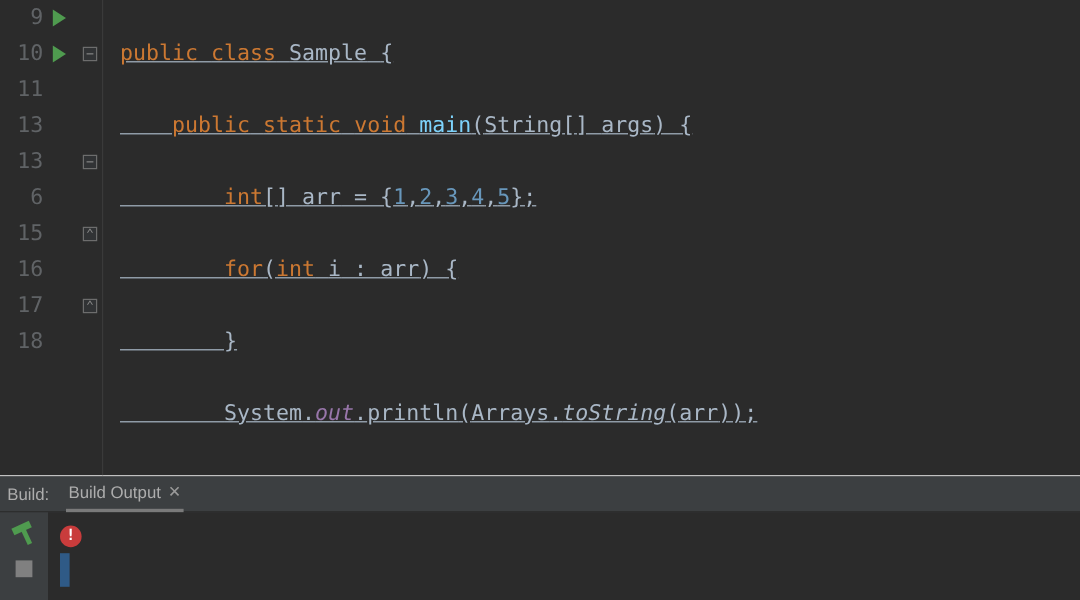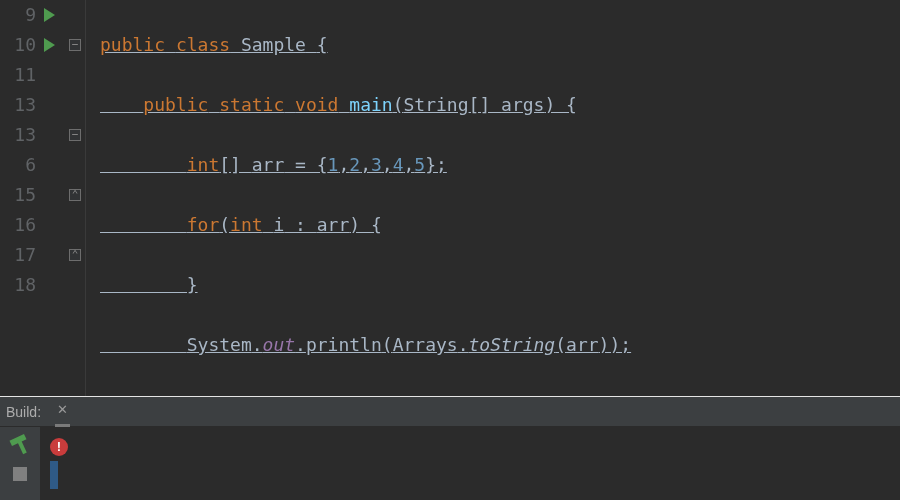--- a/index.html
+++ b/index.html
@@ -178,20 +178,21 @@
 <div>        <span>System</span>.<span class="fld">out</span>.<span>println</span>(<span>Arrays</span>.<span class="sta">toString</span>(<span>arr</span>));</div>
 
 
   </div>
 </div>
 
 <div class="build-panel">
   <div class="build-tabs">
     <span>Build:</span>
     <div class="build-tab active">
+      <span>Build Output</span>
       <span class="close-x">✕</span>
     </div>
   </div>
   <div class="build-body">
     <div class="build-side">
       <div class="hammer">
         <div class="head"></div>
           <div class="handle"></div>
       </div>
       <div class="side-sq"></div>

